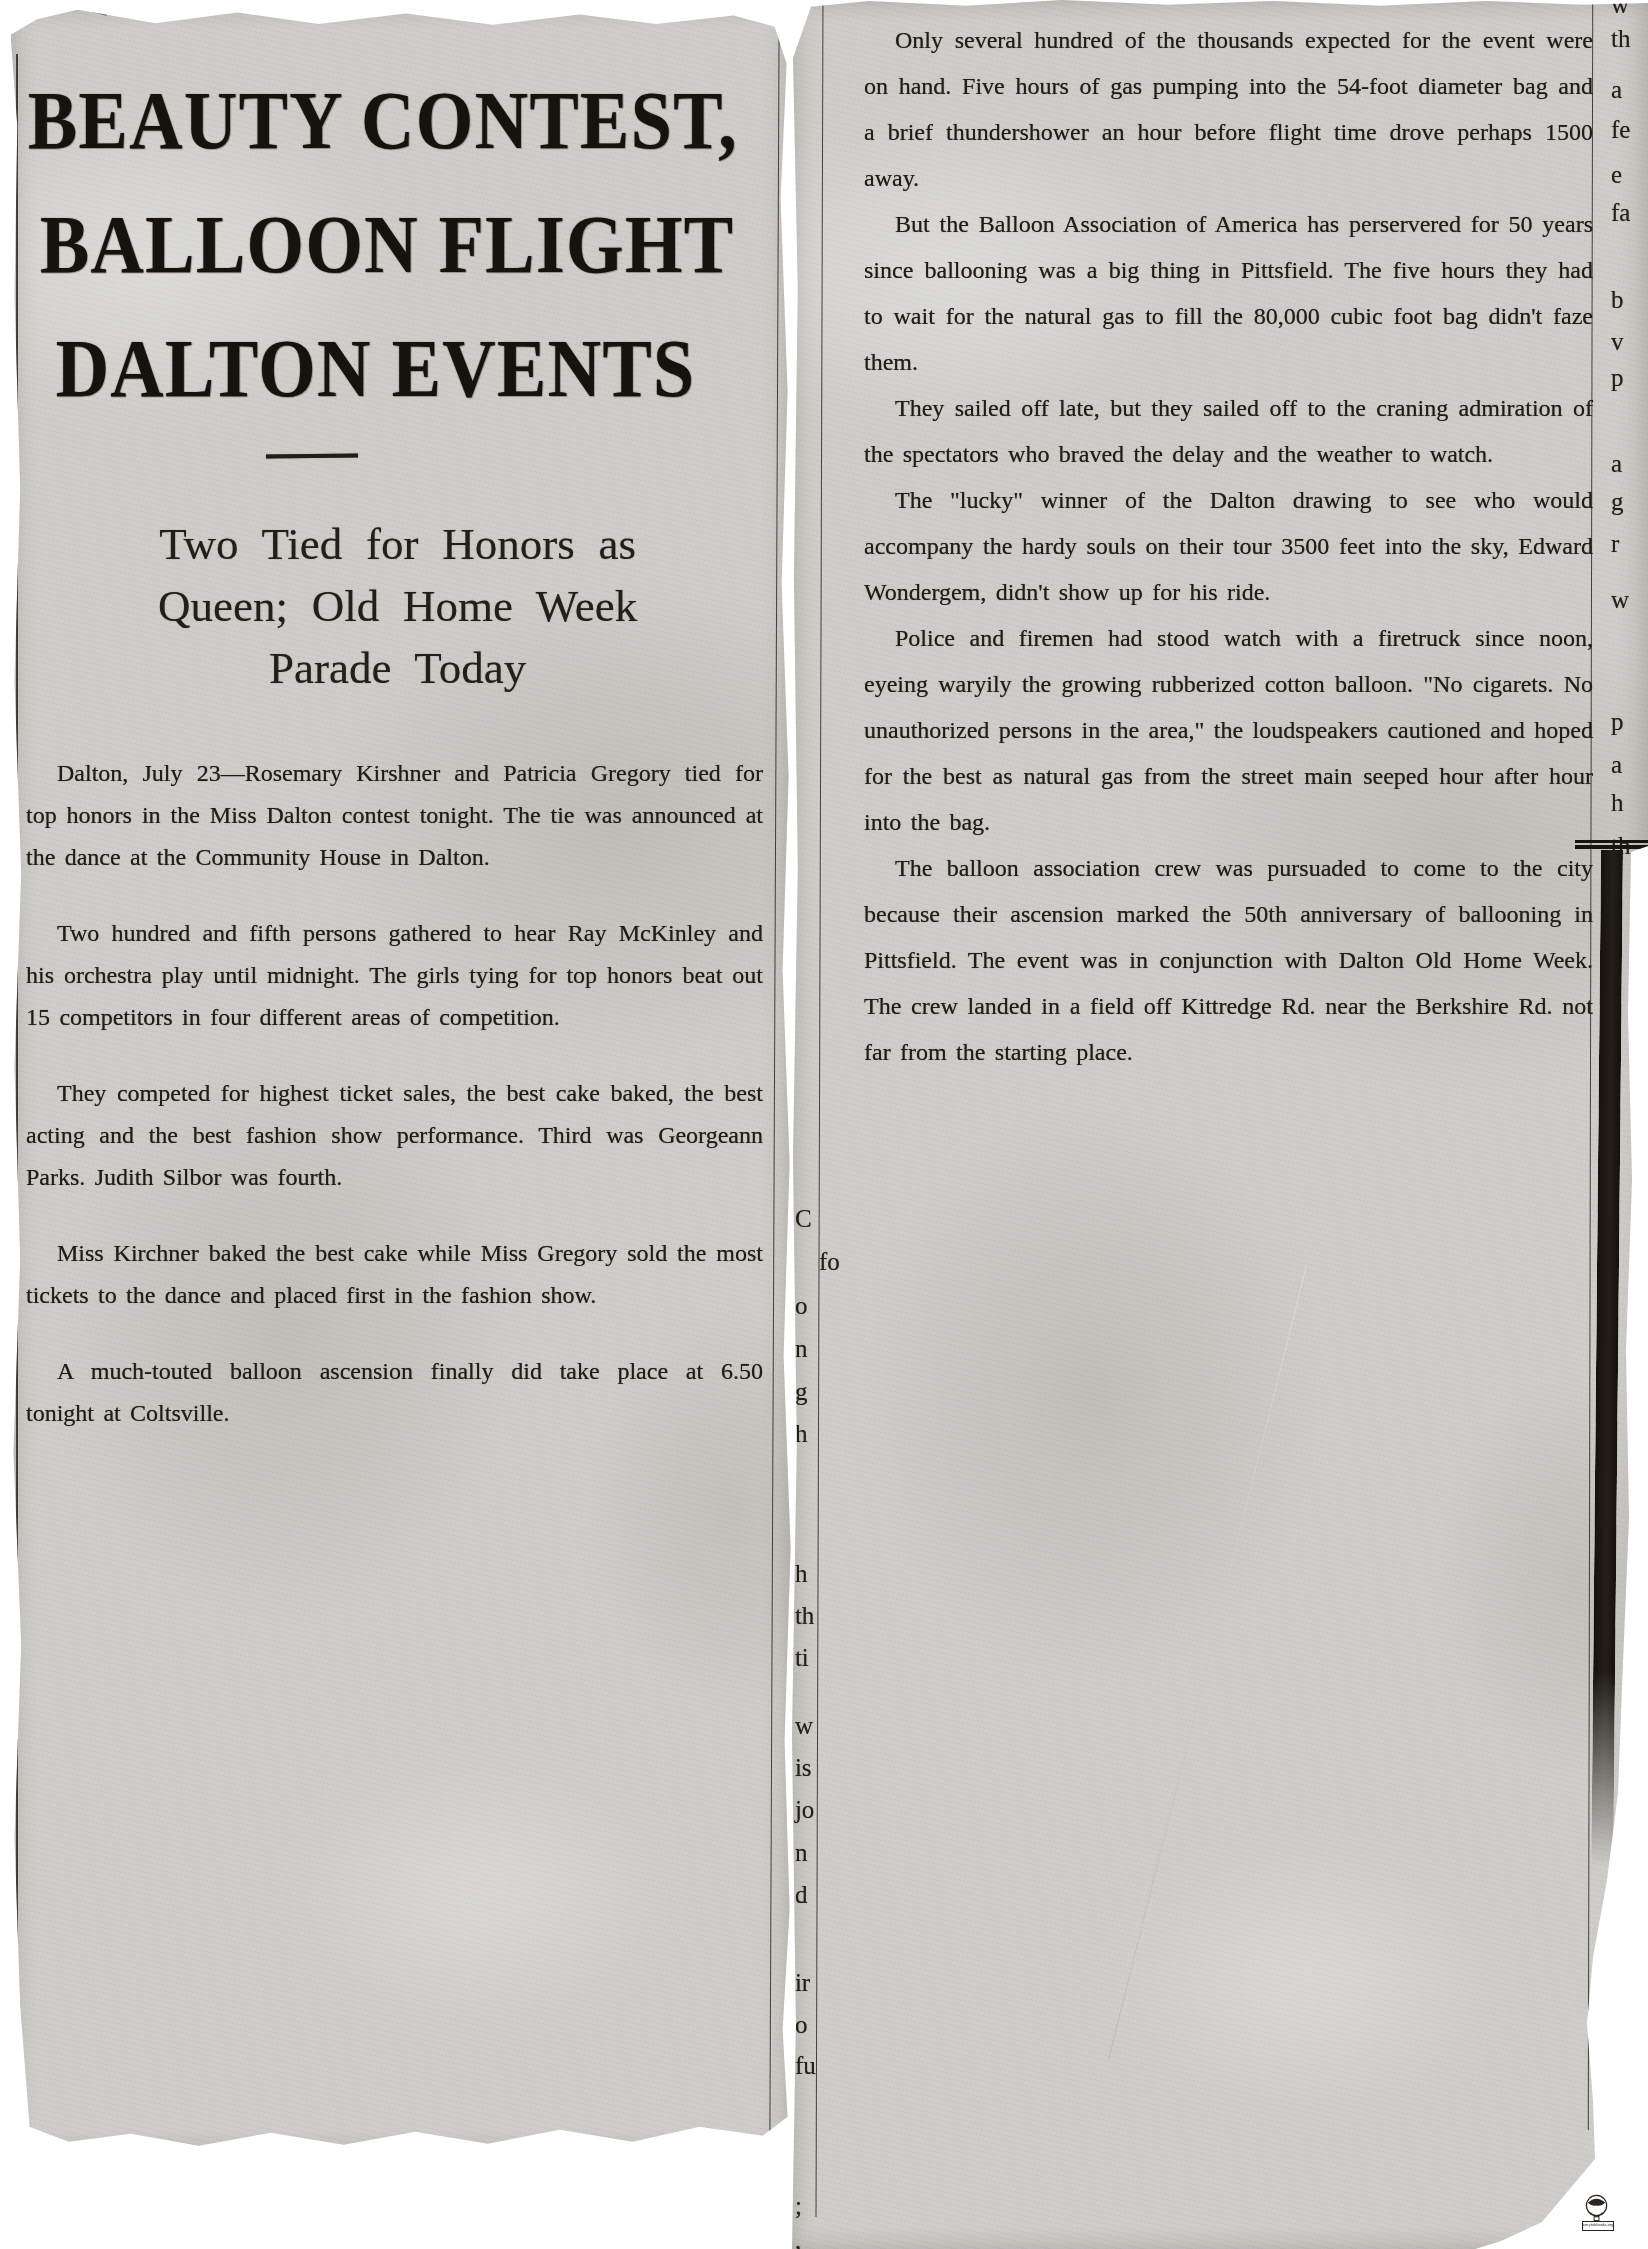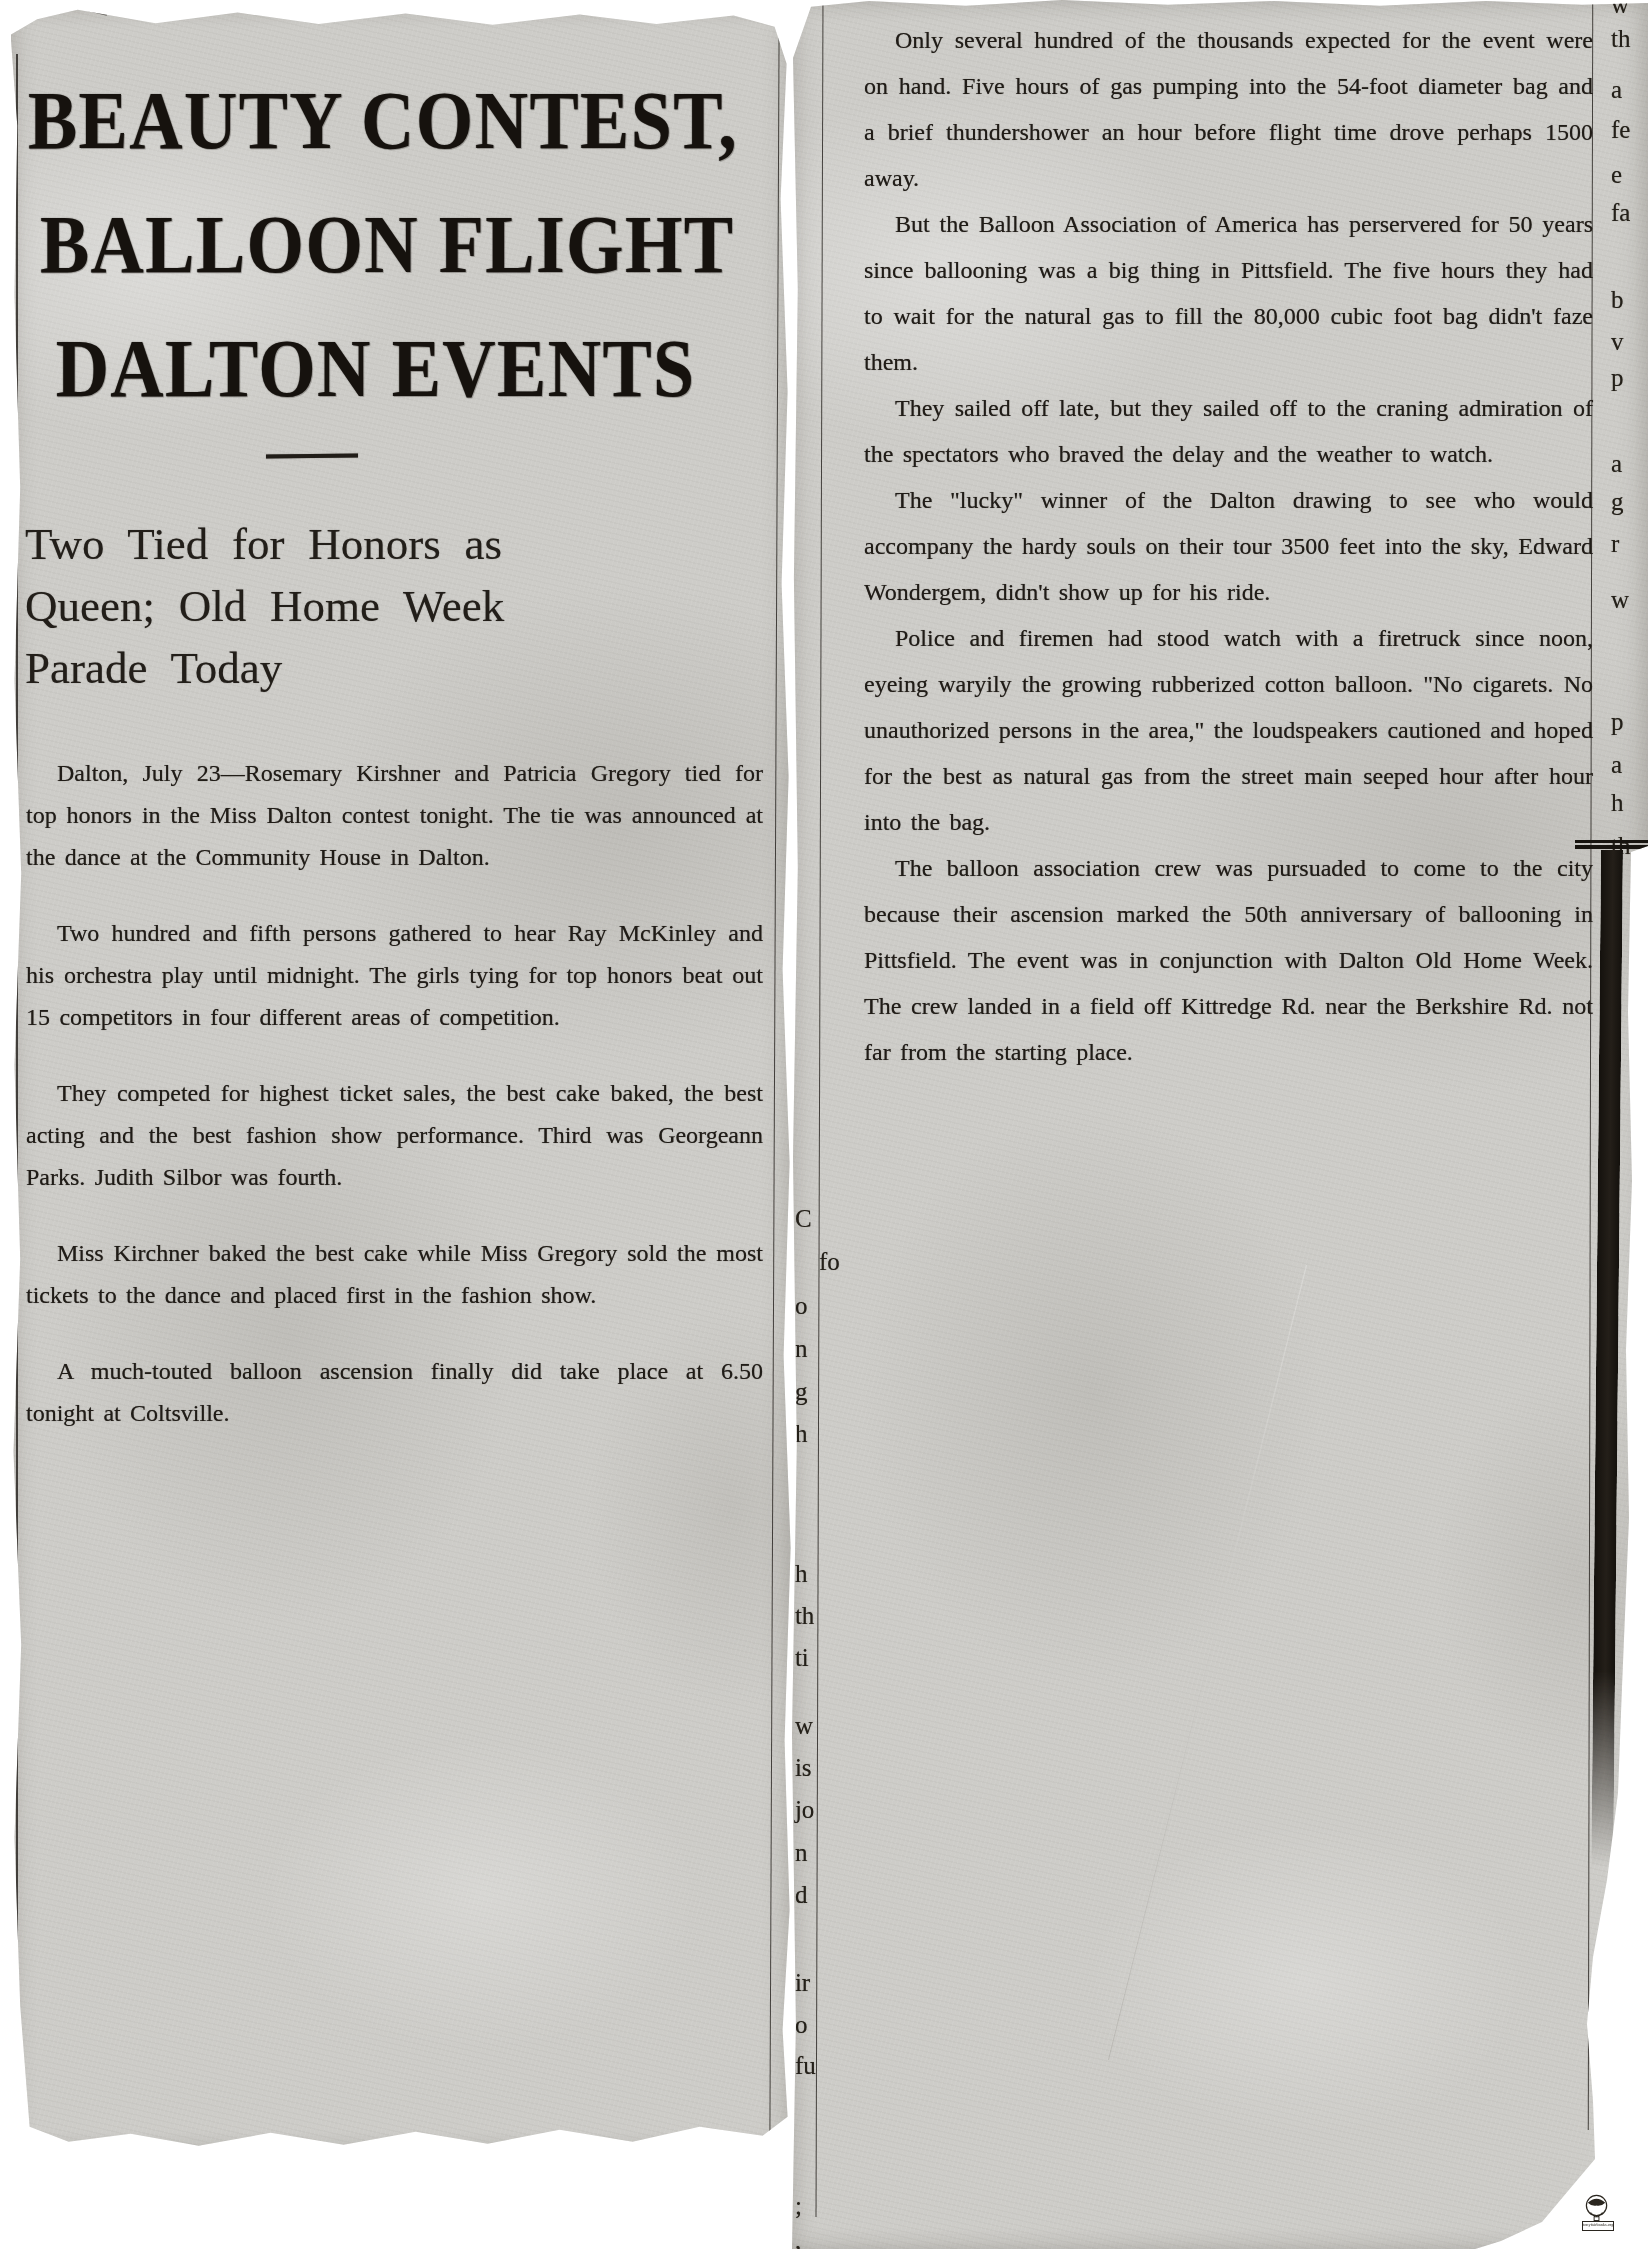--- a/index.html
+++ b/index.html
@@ -31,21 +31,21 @@
   .headline{position:absolute;left:14.5px;top:52px;width:745px;text-align:left;}
   .headline-line{
     font-weight:bold;font-size:77px;line-height:124px;letter-spacing:1.4px;
     color:#16120e;white-space:nowrap;
     text-shadow:0 0 1.4px rgba(22,18,14,.45), 1px 1px 0 rgba(22,18,14,.22), -0.5px 0 0 rgba(22,18,14,.2);
     transform:scale(.96,1.06);
   }
   .headline-line:nth-child(1){transform:scale(.96,1.06) translateX(-12.5px);}
   .headline-line:nth-child(3){transform:scale(.96,1.06) translateX(16.4px);}
   .headline-divider{position:absolute;left:255px;top:448px;width:92px;height:4.3px;background:#211d18;transform:rotate(-.6deg);box-shadow:0 0 1px rgba(33,29,24,.6);}
-  .subhead{position:absolute;left:14.5px;top:507px;width:745px;text-align:left;}
+  .subhead{position:absolute;left:14.5px;top:507px;width:745px;text-align:center;}
   .subhead-line{
     font-size:45px;line-height:62px;color:#221e19;word-spacing:12.5px;white-space:nowrap;
     text-shadow:0 0 1px rgba(34,30,25,.5);
   }
   .news-col{position:absolute;text-align:justify;}
   .news-col p{
     margin:0;text-indent:31px;font-size:24px;color:#201c17;
     text-shadow:0 0 0.8px rgba(32,28,23,.55), 0.3px 0.4px 0.2px rgba(32,28,23,.2);
     word-spacing:3.4px;
   }

